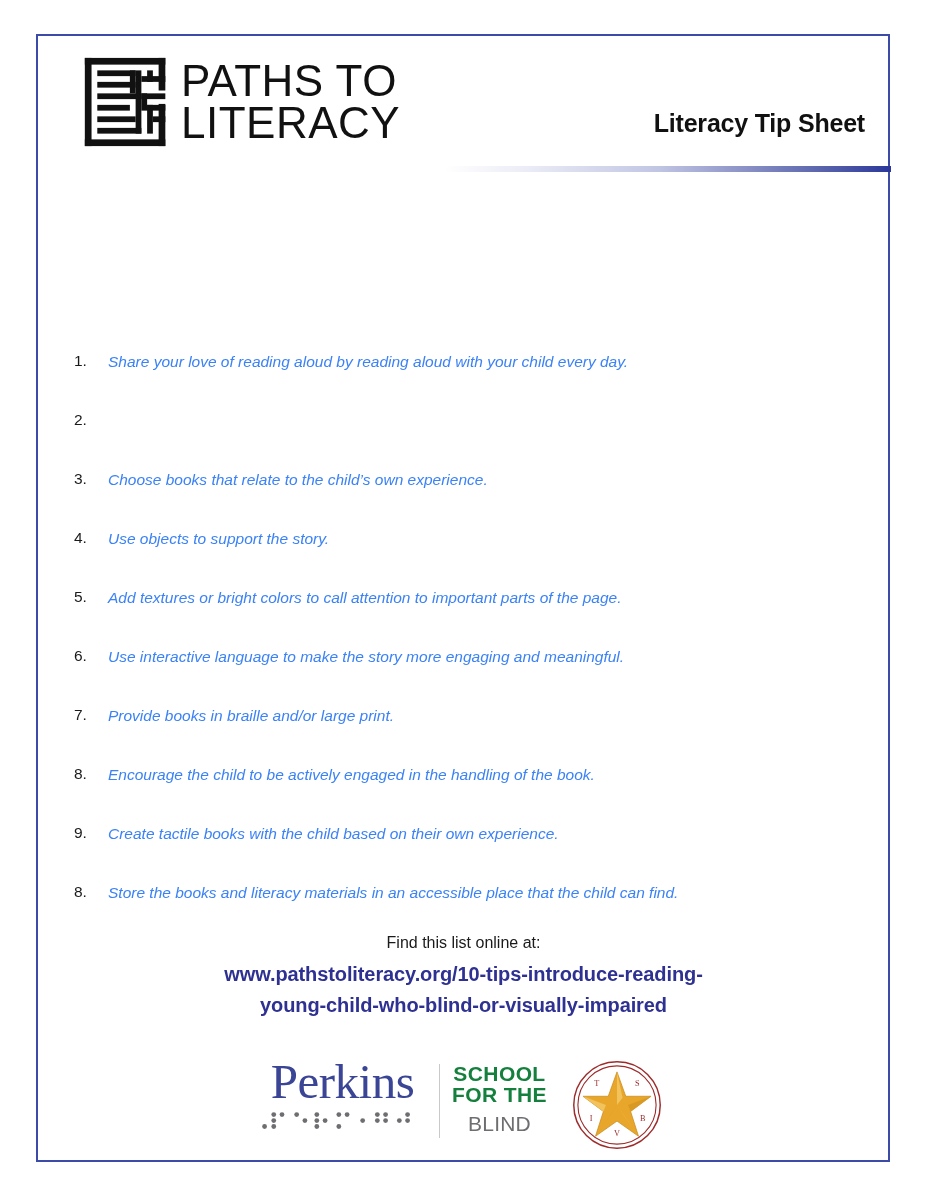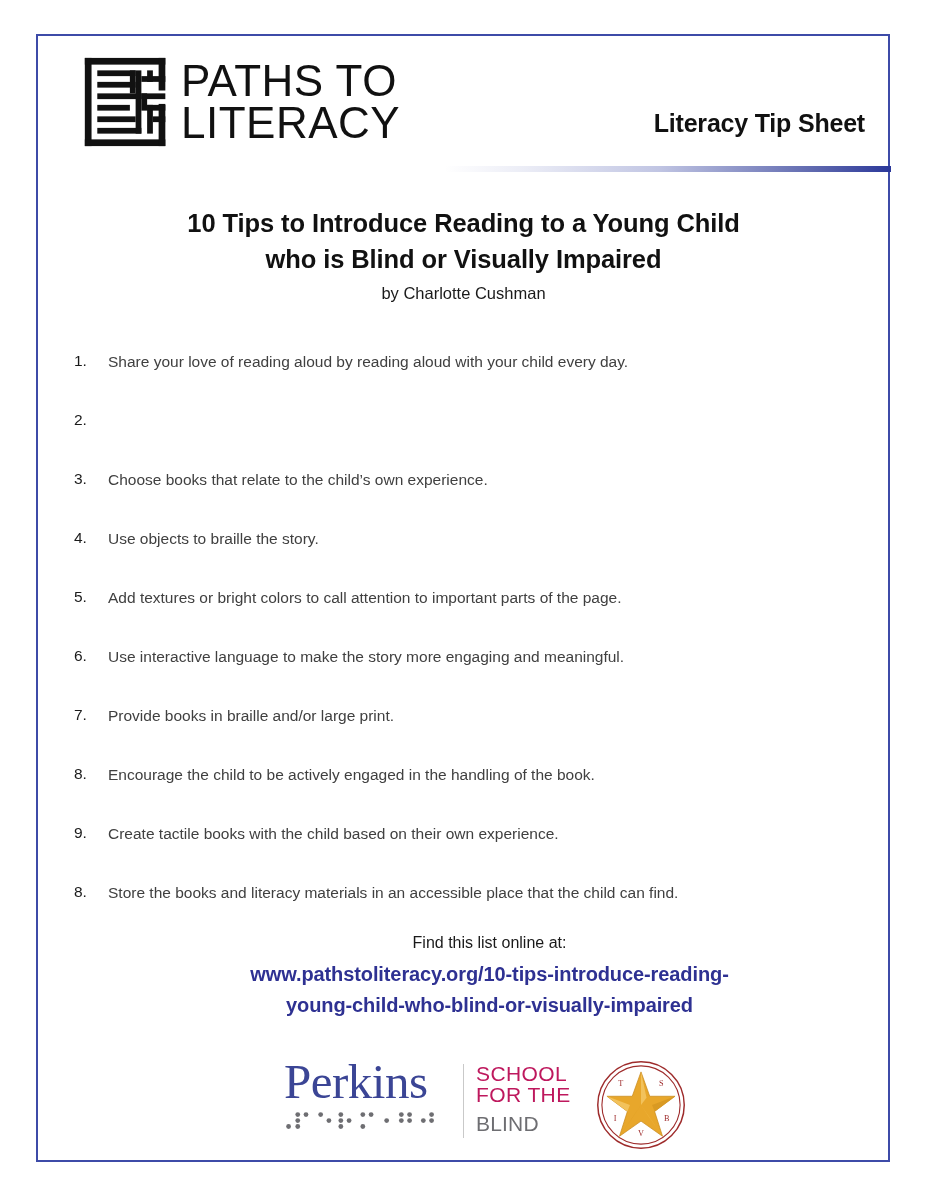--- a/index.html
+++ b/index.html
@@ -130,54 +130,55 @@
     padding-left: 38px;
   }
   .tip-number {
     width: 34px;
     flex: none;
     font-size: 15.5px;
     color: #1a1a1a;
   }
   .tip-text {
     font-size: 15.5px;
-    color: #404040;
+    color: #3b82f6;
     line-height: 1.25;
+    font-style: italic;
   }
 
   
   #find-online {
     position: absolute;
     left: 36px;
     top: 934px;
     width: 855px;
     text-align: center;
-    padding-left: 26px;
   }
   #find-label {
     font-size: 16px;
     color: #1a1a1a;
   }
   .url-line {
     font-size: 20px;
     font-weight: bold;
     color: #2e3192;
     line-height: 1.55;
     letter-spacing: -0.1px;
   }
   #url-lines { margin-top: 7px; }
 
   
   #perkins-logo {
     position: absolute;
-    left: 284px;
+    left: 260px;
     top: 1058px;
     display: flex;
     align-items: flex-start;
     gap: 0;
+    text-align: center;
   }
   #perkins-name-col {
     display: flex;
     flex-direction: column;
     margin-right: 10px;
   }
   #perkins-word {
     font-family: "Liberation Serif", serif;
     font-size: 49px;
     font-weight: 400;
@@ -197,22 +198,22 @@
   }
   #sfb-col {
     display: flex;
     flex-direction: column;
     justify-content: flex-start;
     margin-top: 5px;
   }
   .sfb-small {
     font-family: "Liberation Sans", sans-serif;
     font-size: 21px;
-    font-weight: 400;
-    color: #be185d;
+    font-weight: 700;
+    color: #15803d;
     line-height: 1.02;
     letter-spacing: 0.4px;
   }
   .sfb-big {
     font-family: "Liberation Sans", sans-serif;
     font-size: 21px;
     font-weight: 400;
     color: #6e6e72;
     line-height: 1.02;
     letter-spacing: 0.2px;
@@ -270,41 +271,36 @@
       <div id="logo-wordmark">
         <span class="logo-word">PATHS TO</span>
         <span class="logo-word">LITERACY</span>
       </div>
     </div>
 
     <div id="tip-sheet-title">Literacy Tip Sheet</div>
     <div id="header-rule"></div>
   </div>
 
-  <div id="title-block">
-    <div class="doc-title-line">10 Tips to Introduce Reading to a Young Child</div>
-    <div class="doc-title-line">who is Blind or Visually Impaired</div>
-    <div id="byline">by Charlotte Cushman</div>
-  </div>
 
   <div id="tips-list">
     <div class="tip-row">
       <span class="tip-number">1.</span>
       <span class="tip-text">Share your love of reading aloud by reading aloud with your child every day.</span>
     </div>
     <div class="tip-row">
       <span class="tip-number">2.</span>
     </div>
     <div class="tip-row">
       <span class="tip-number">3.</span>
       <span class="tip-text">Choose books that relate to the child’s own experience.</span>
     </div>
     <div class="tip-row">
       <span class="tip-number">4.</span>
-      <span class="tip-text">Use objects to braille the story.</span>
+      <span class="tip-text">Use objects to support the story.</span>
     </div>
     <div class="tip-row">
       <span class="tip-number">5.</span>
       <span class="tip-text">Add textures or bright colors to call attention to important parts of the page.</span>
     </div>
     <div class="tip-row">
       <span class="tip-number">6.</span>
       <span class="tip-text">Use interactive language to make the story more engaging and meaningful.</span>
     </div>
     <div class="tip-row">

